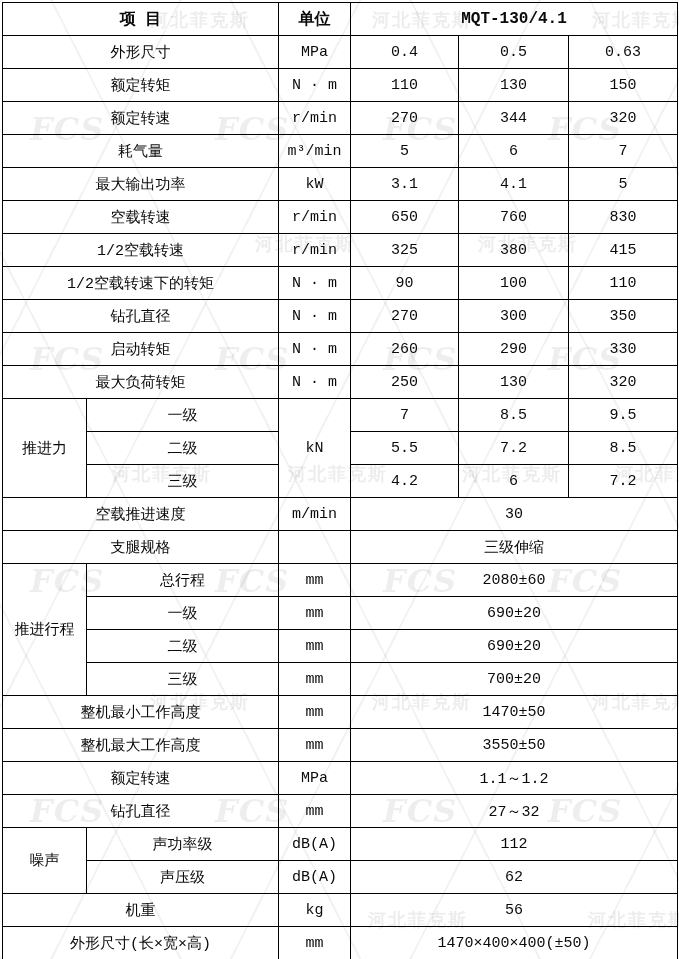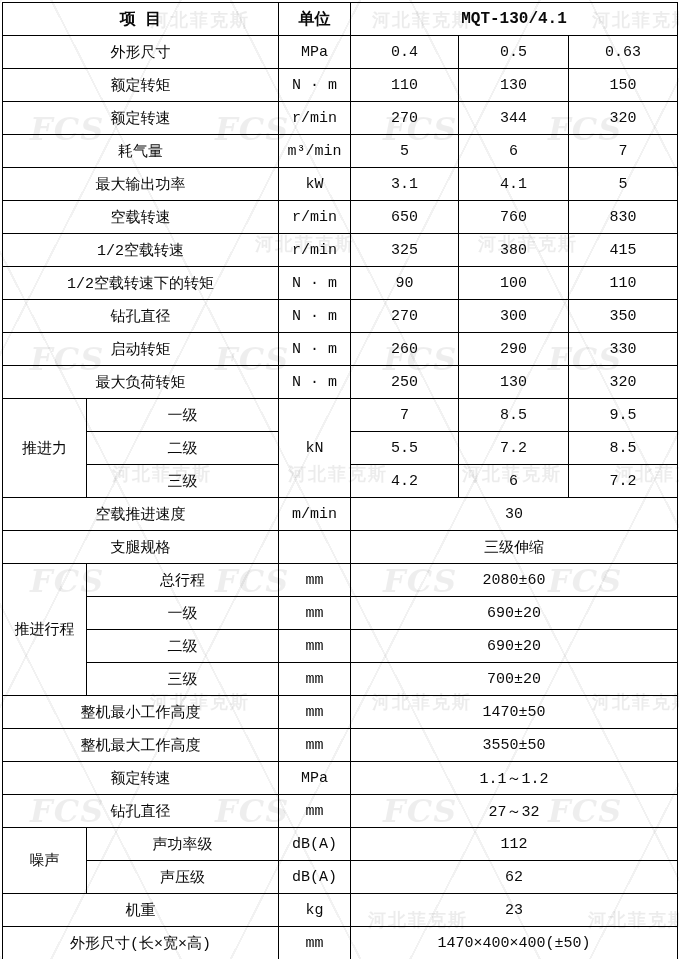--- a/index.html
+++ b/index.html
@@ -285,21 +285,21 @@
           <td colspan="3">112</td>
         </tr>
         <tr>
           <td colspan="1">声压级</td>
           <td rowspan="1">dB(A)</td>
           <td colspan="3">62</td>
         </tr>
         <tr>
           <td colspan="2">机重</td>
           <td rowspan="1">kg</td>
-          <td colspan="3">23</td>
+          <td colspan="3">56</td>
         </tr>
         <tr>
           <td colspan="2">外形尺寸(长×宽×高)</td>
           <td rowspan="1">mm</td>
           <td colspan="3">1470×400×400(±50)</td>
         </tr>
       </tbody>
   </table>
 
 </div>

